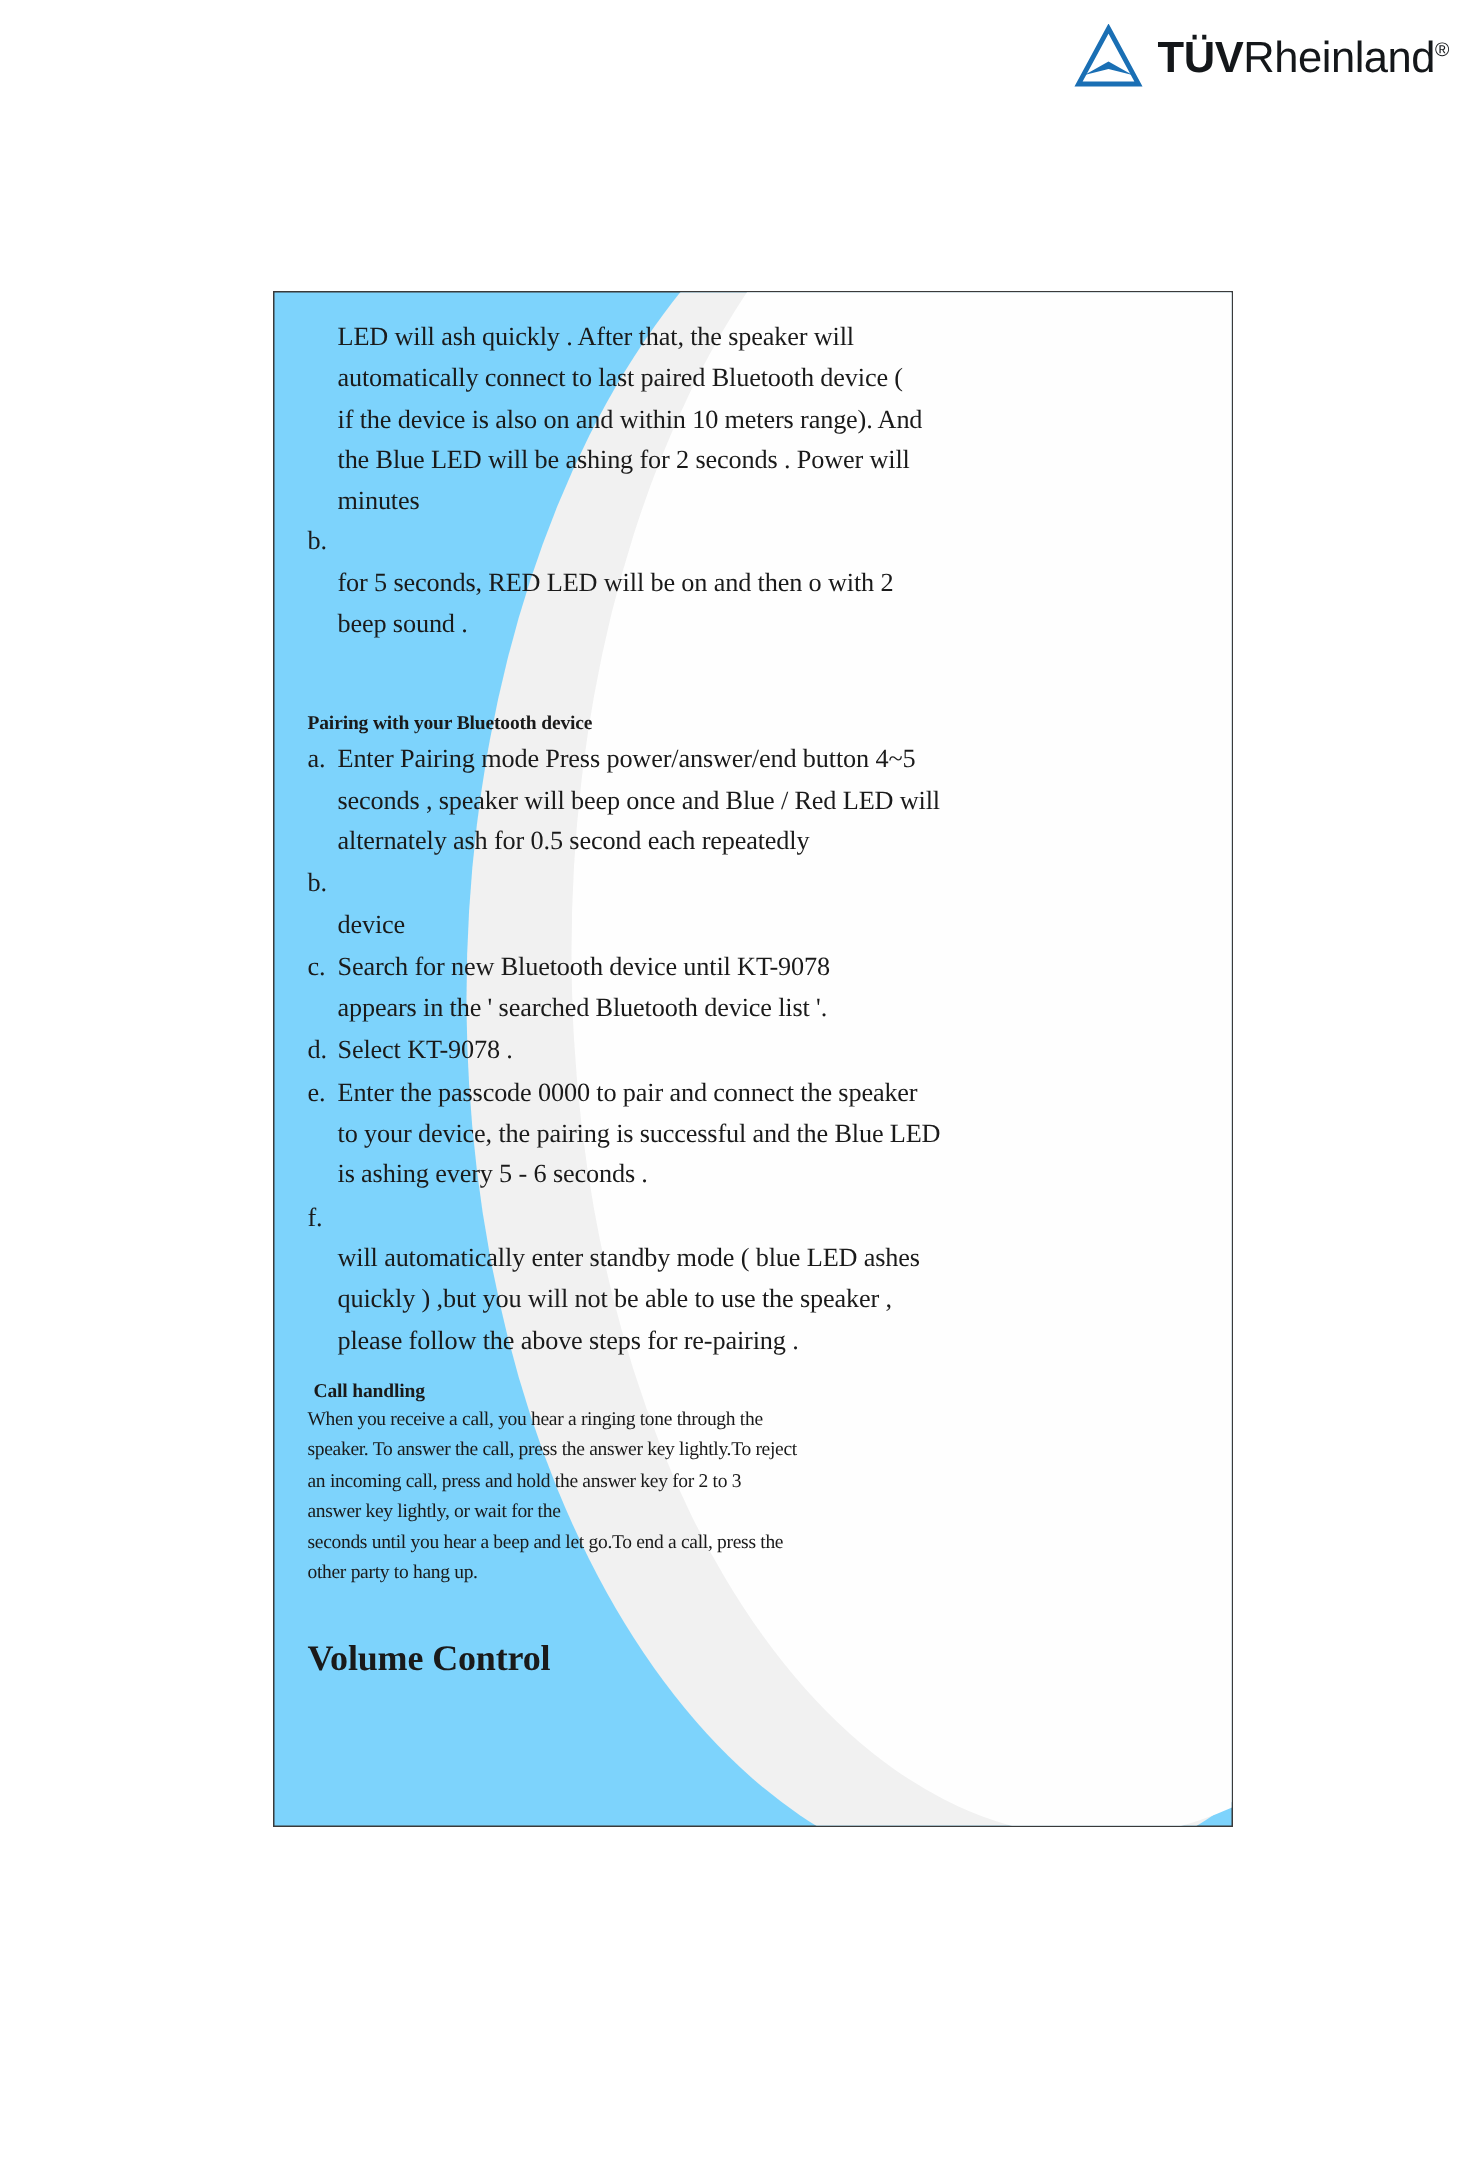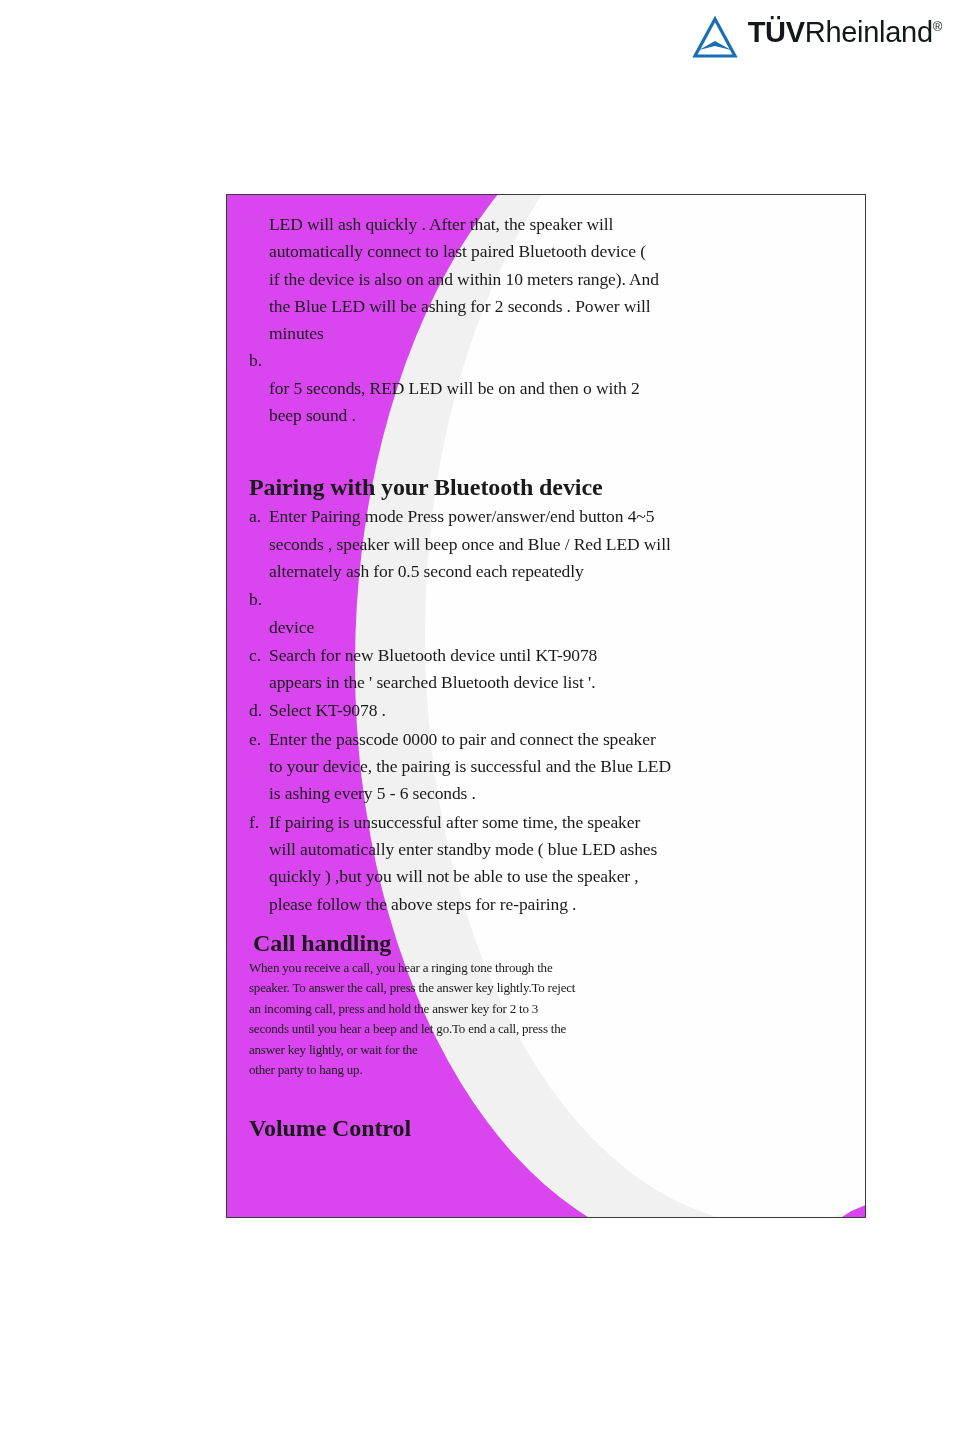--- a/index.html
+++ b/index.html
@@ -13,23 +13,23 @@
     position: relative;
     font-family: "Liberation Serif", serif;
     color: #1a1a1a;
     overflow: hidden;
   }
 
   
   .logo-block {
     position: absolute;
     top: 16px;
-    right: 36px;
+    right: 12px;
     display: flex;
-    align-items: flex-start;
+    align-items: center;
     gap: 10px;
   }
   .logo-mark {
     width: 46px;
     height: 46px;
     flex: 0 0 auto;
   }
   .logo-text {
     font-family: "Liberation Sans", sans-serif;
     font-size: 29px;
@@ -47,25 +47,24 @@
     font-weight: 400;
   }
 
   
   .scan-panel {
     position: absolute;
     left: 182px;
     top: 194px;
     width: 640px;
     height: 1024px;
-    background: #d946ef;
+    background: #7dd3fc;
     border: 1px solid #3a3a3a;
     box-sizing: border-box;
     overflow: hidden;
-    margin-left: 44px;
   }
   
   .scan-panel::before {
     content: "";
     position: absolute;
     right: -210px;
     top: -120px;
     width: 720px;
     height: 1180px;
     border-radius: 50%;
@@ -114,21 +113,21 @@
     flex: 0 0 auto;
     width: 20px;
   }
   .list li .body {
     flex: 1 1 auto;
   }
   .indent-block {
     padding-left: 20px;
   }
   h2.section {
-    font-size: 24px;
+    font-size: 13px;
     font-weight: 700;
     margin: 18px 0 2px 0;
     letter-spacing: -0.1px;
   }
   h2.section.call {
     padding-left: 4px;
     margin-top: 12px;
     margin-bottom: 1px;
   }
   .blockpara {
@@ -218,36 +217,36 @@
         <span class="marker">e.</span>
         <span class="body">
           <span>Enter the passcode 0000 to pair and connect the speaker</span><br>
           <span>to your device, the pairing is successful and the Blue LED</span><br>
           <span>is    ashing every 5 - 6 seconds .</span>
         </span>
       </li>
       <li>
         <span class="marker">f.</span>
         <span class="body">
-          <span>If pairing is unsuccessful after some time, the speaker</span><br>
+          <br>
           <span>will automatically enter standby mode ( blue LED   ashes</span><br>
           <span>quickly ) ,but you will not be able to use the speaker ,</span><br>
           <span>please follow the above steps for re-pairing .</span>
         </span>
       </li>
     </ul>
 
     <h2 class="section call">Call handling</h2>
 
     <div>
       <p class="blockpara">When you receive a call, you hear a ringing tone through the</p>
       <p class="blockpara">speaker. To answer the call, press the answer key lightly.To reject</p>
       <p class="blockpara">an incoming call, press and hold the answer key for 2 to 3</p>
+      <p class="blockpara">answer key lightly, or wait for the</p>
       <p class="blockpara">seconds until you hear a beep and let go.To end a call, press the</p>
-      <p class="blockpara">answer key lightly, or wait for the</p>
       <p class="blockpara">other party to hang up.</p>
     </div>
 
     <div class="spacer-lg"></div>
 
     <h2 class="volume">Volume Control</h2>
 
   </div>
 </div>
 

